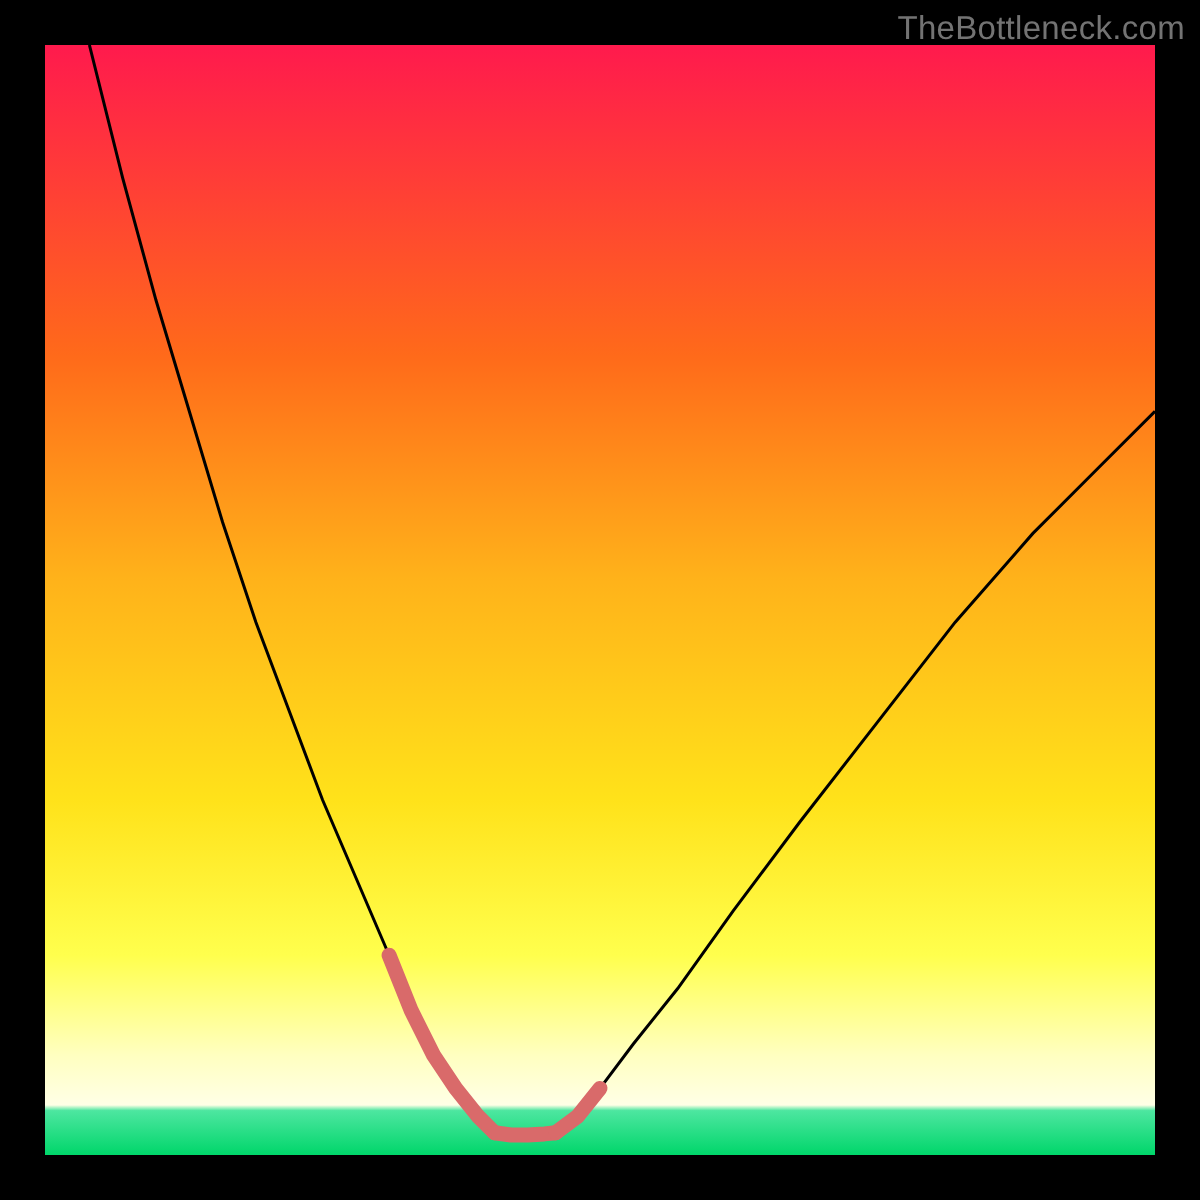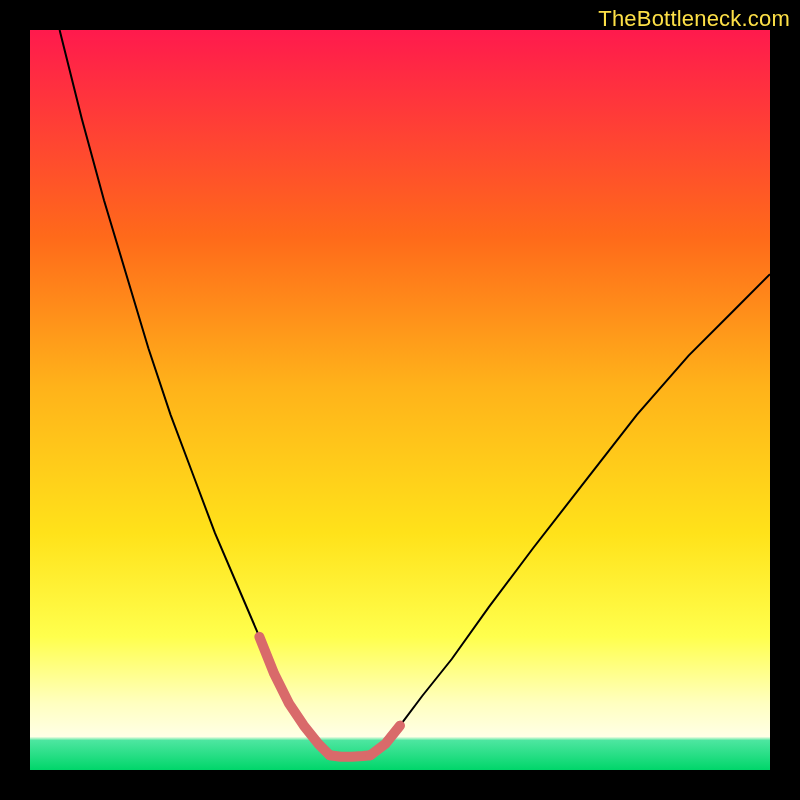--- a/index.html
+++ b/index.html
@@ -22,21 +22,21 @@
     left: 30px;
     top: 30px;
     width: 740px;
     height: 740px;
     display: block;
   }
   .watermark {
     position: absolute;
     top: 6px;
     right: 10px;
-    color: #fde047;
+    color: #737373;
     font-size: 22px;
     font-weight: 400;
     letter-spacing: 0.2px;
     user-select: none;
   }
 </style>
 </head>
 <body>
 
 <div class="frame">

